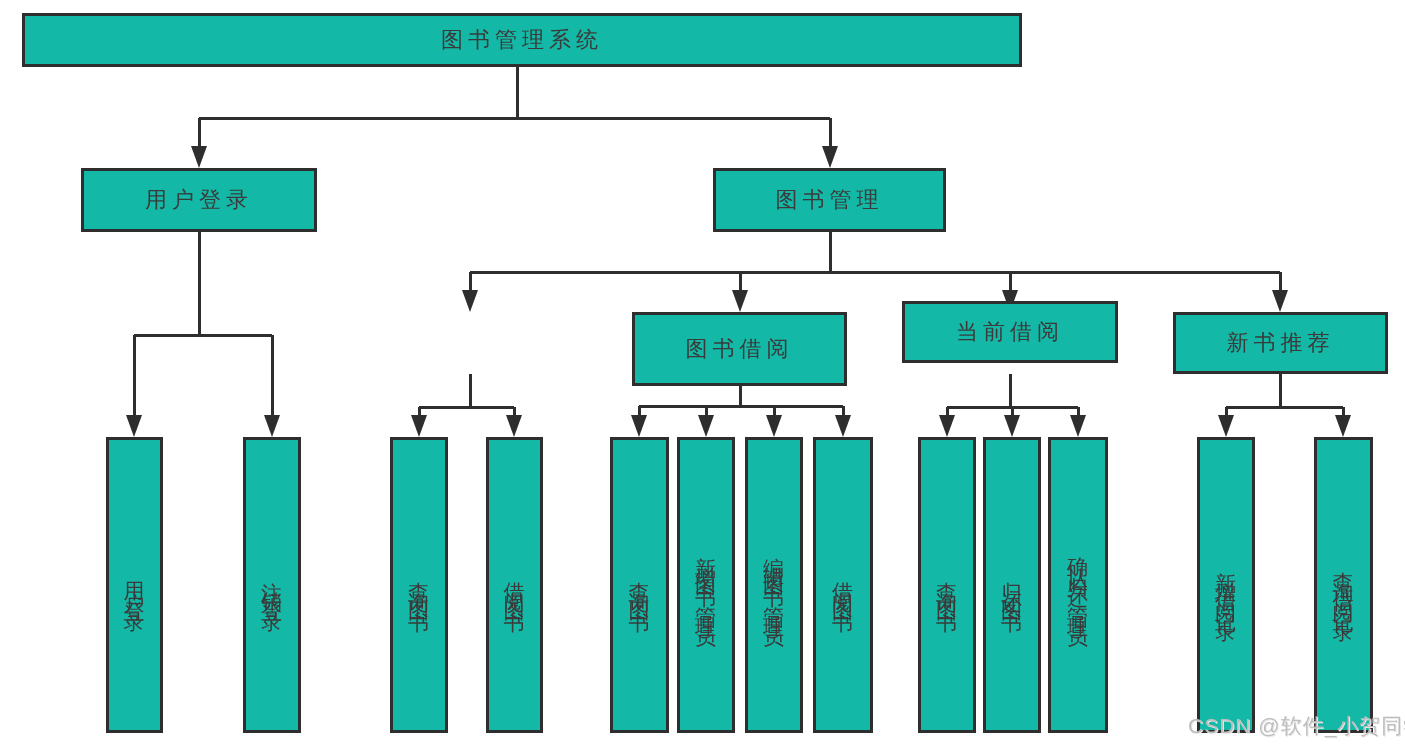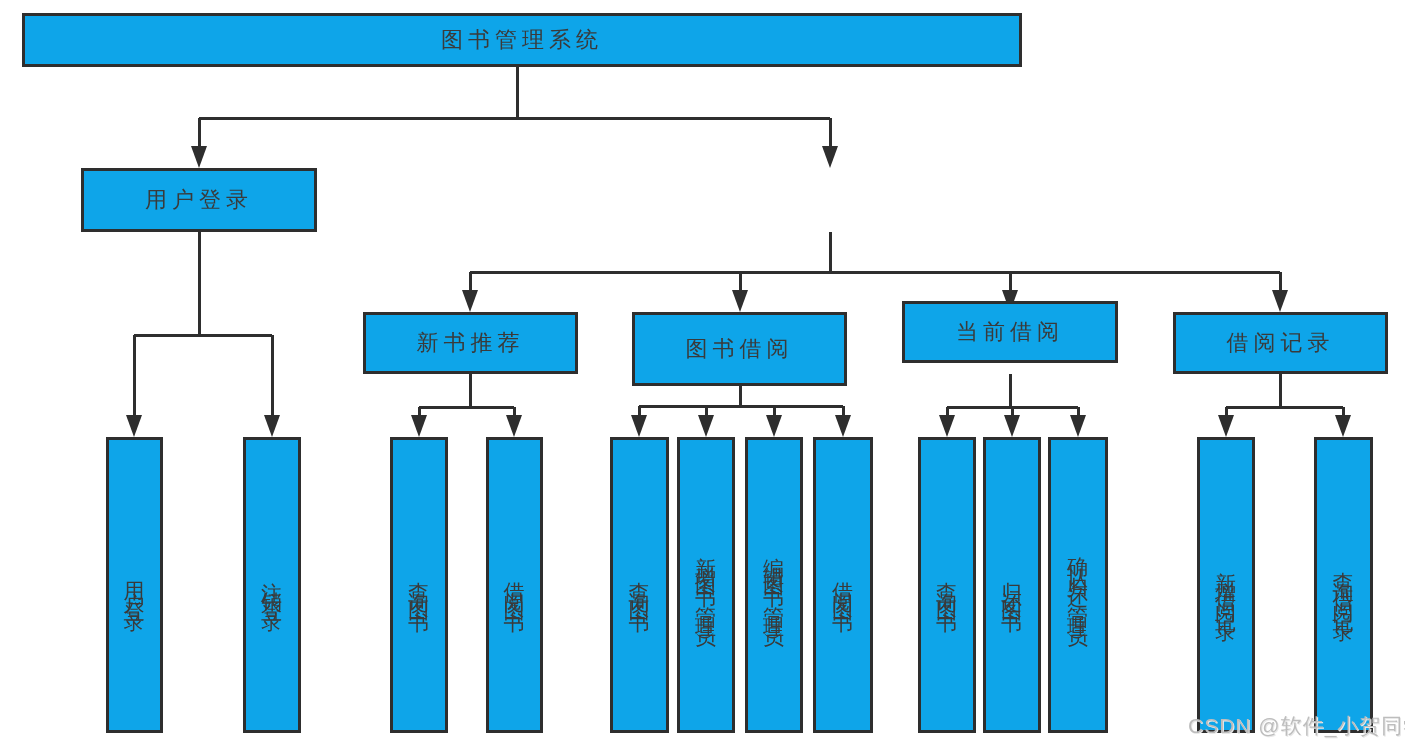--- a/index.html
+++ b/index.html
@@ -2,21 +2,21 @@
 <html><head>
 <meta charset="utf-8">
 <style>
   html,body{margin:0;padding:0;background:#ffffff;}
   .stage{
     position:relative;width:1405px;height:747px;background:#ffffff;
     font-family:"Liberation Sans",sans-serif;overflow:hidden;
   }
   .connectors{position:absolute;left:0;top:0;width:1405px;height:747px;}
   .box{
-    position:absolute;box-sizing:border-box;border:3px solid #2e2e2e;background:#0ea5e9;
+    position:absolute;box-sizing:border-box;border:3px solid #2e2e2e;background:#14b8a6;
     display:flex;align-items:center;justify-content:center;color:#3a3a3a;
   }
   .h-box span{font-size:22px;letter-spacing:5px;white-space:nowrap;line-height:1;}
   .v-box span{
     writing-mode:vertical-rl;text-orientation:mixed;
     font-size:21px;letter-spacing:10px;line-height:1;white-space:nowrap;
   }
   .watermark{
     position:absolute;left:1188px;top:712px;width:212px;
     font-size:21px;color:#bdbdbd;white-space:nowrap;letter-spacing:1px;
@@ -68,32 +68,32 @@
     </g>
   </svg>
 
   <div class="box h-box" style="left:22px;top:13px;width:1000px;height:54px">
     <span>图书管理系统</span>
   </div>
 
   <div class="box h-box" style="left:81px;top:168px;width:236px;height:64px">
     <span>用户登录</span>
   </div>
+  <div class="box h-box" style="left:713px;top:168px;width:233px;height:64px">
+    <span>图书管理</span>
+  </div>
 
-  <div class="box h-box" style="left:363px;top:312px;width:215px;height:62px">
-    <span>新书推荐</span>
-  </div>
   <div class="box h-box" style="left:632px;top:312px;width:215px;height:74px">
     <span>图书借阅</span>
   </div>
   <div class="box h-box" style="left:902px;top:301px;width:216px;height:62px">
     <span>当前借阅</span>
   </div>
   <div class="box h-box" style="left:1173px;top:312px;width:215px;height:62px">
-    <span>借阅记录</span>
+    <span>新书推荐</span>
   </div>
 
   <div class="box v-box" style="left:106px;top:437px;width:57px;height:296px">
     <span>用户登录</span>
   </div>
   <div class="box v-box" style="left:243px;top:437px;width:58px;height:296px">
     <span>注销登录</span>
   </div>
 
   <div class="box v-box" style="left:390px;top:437px;width:58px;height:296px">

